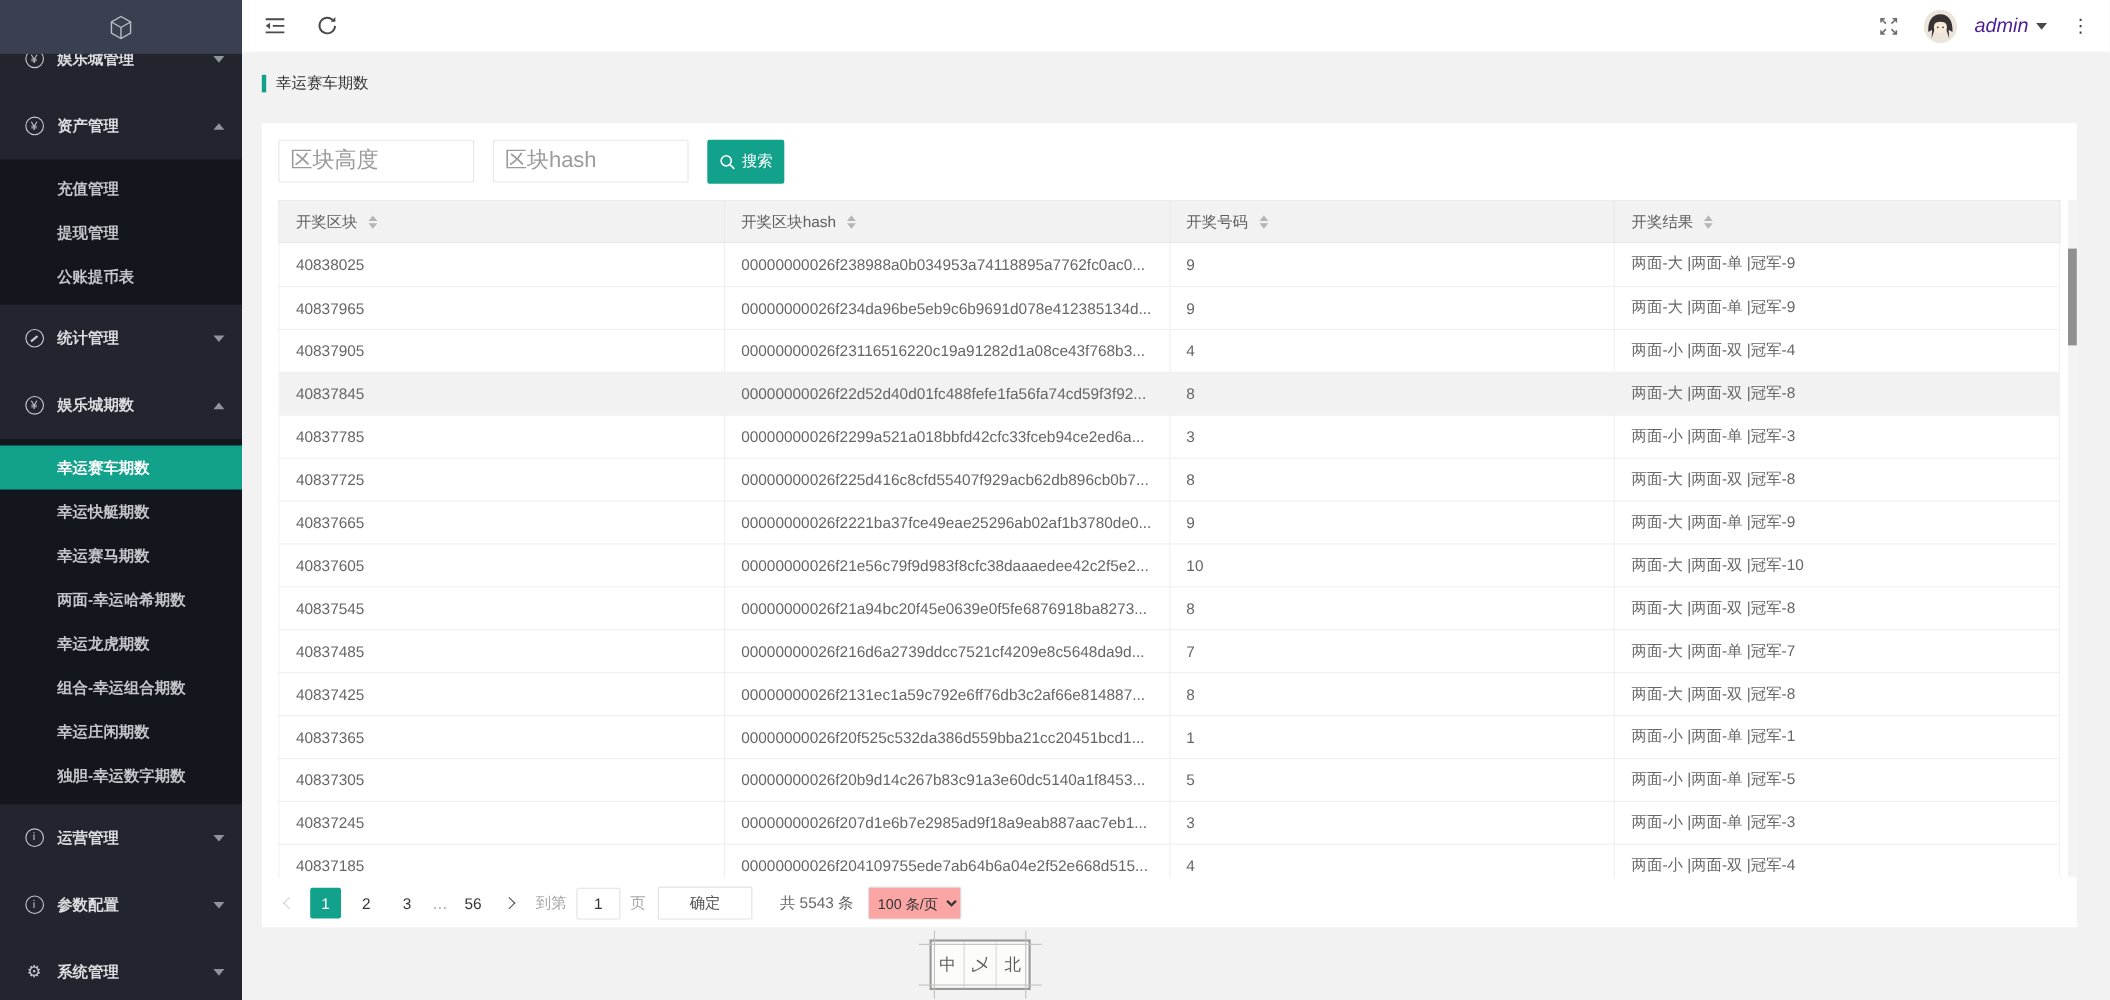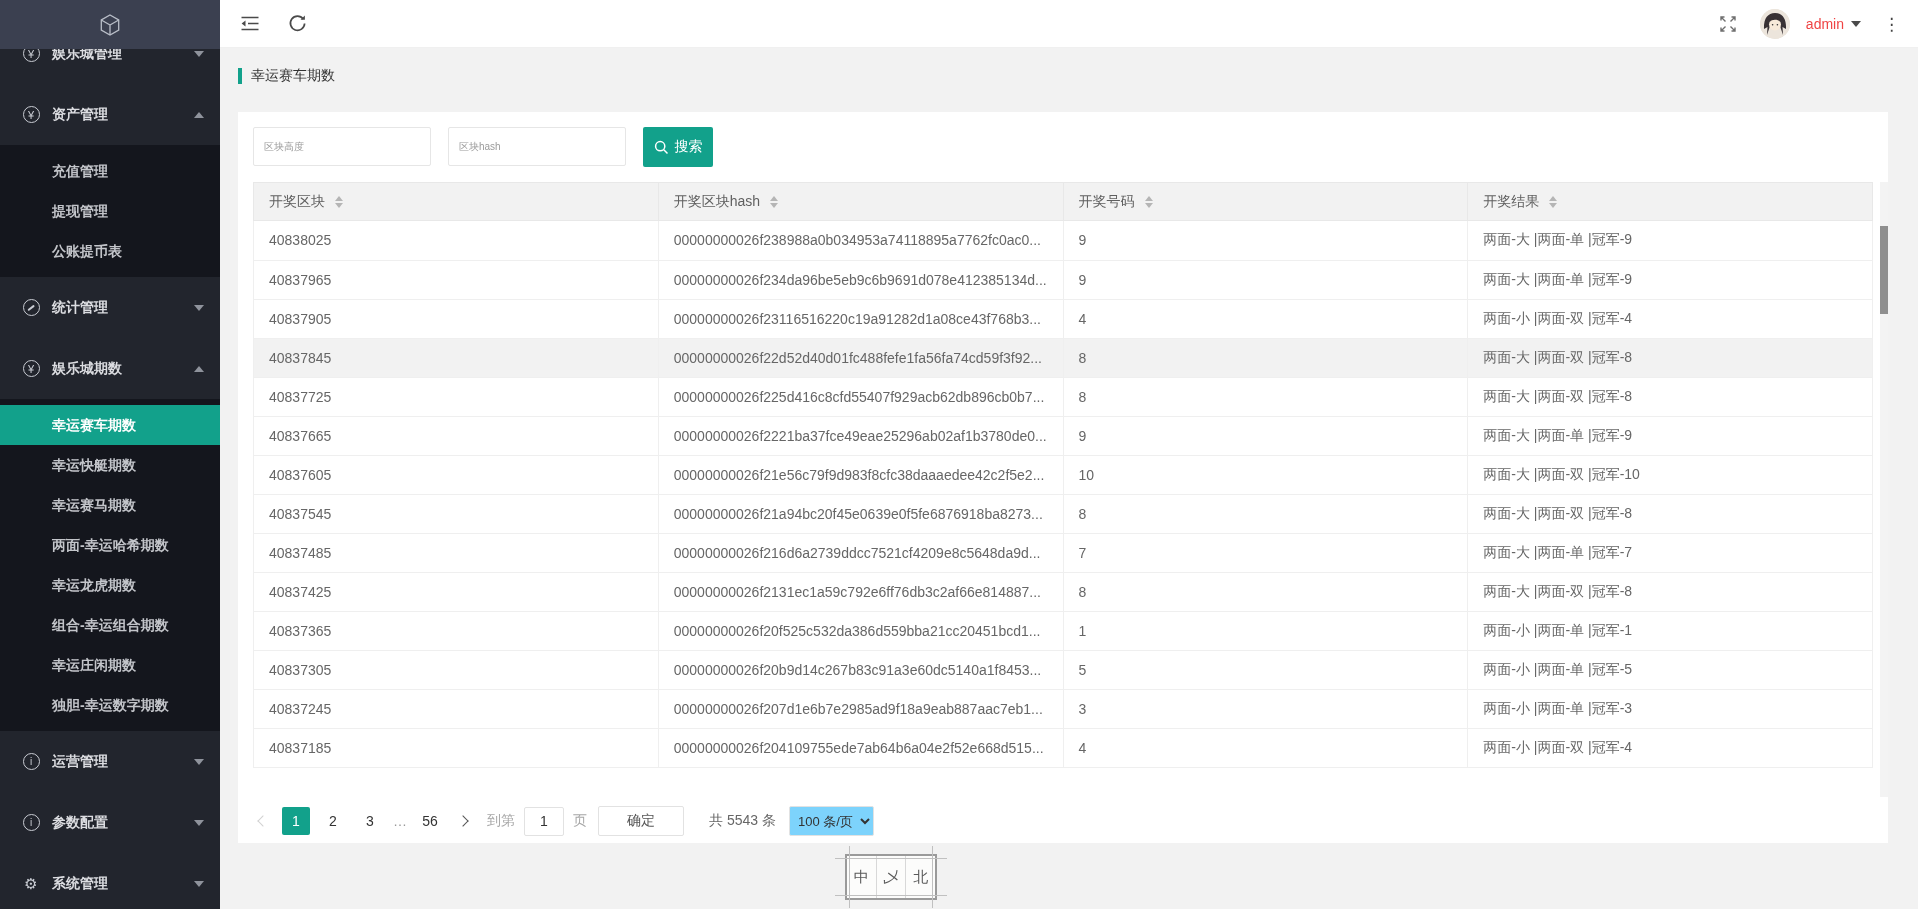--- a/index.html
+++ b/index.html
@@ -24,32 +24,32 @@
   .submenu-item { height:40px; line-height:40px; padding-left:52px; color:#c3c5ca; font-size:14px; cursor:pointer; white-space:nowrap;font-weight:bold; }
   .submenu-item.active { background:#12a18b; color:#fff; }
 
   
   .main { margin-left:220px; height:909px; position:relative; }
   .topbar { height:48px; background:#fff; display:flex; align-items:center; padding:0 18px 0 20px; border-bottom:1px solid #f0f0f0; }
   .tb-icon { margin-right:28px; cursor:pointer; display:flex; align-items:center; }
   .tb-right { margin-left:auto; display:flex; align-items:center; gap:16px; }
   .avatar { width:30px; height:30px; border-radius:50%; overflow:hidden; background:#e9e3da; }
   .admin-wrap { display:flex; align-items:center; gap:7px; cursor:pointer; }
-  .admin-name { font-size:14px; color:#ef4444; }
+  .admin-name { font-size:18px; color:#4c1d95;font-style:italic; }
   .admin-caret { width:0; height:0; border-left:5px solid transparent; border-right:5px solid transparent; border-top:6px solid #4a4a4a; }
   .kebab { font-size:17px; color:#444; cursor:pointer; margin-left:6px; font-family:"DejaVu Sans",sans-serif; }
 
   .content { padding:18px 30px 0 18px; position:relative; height:861px; }
   .page-title { display:flex; align-items:center; height:20px; font-size:14px; color:#333; }
   .title-accent { width:4px; height:16px; background:#12a18b; margin-right:9px; }
 
   .card { margin-top:26px; background:#fff; height:731px; position:relative; padding:15px 15px 0; }
 
   .search-row { display:flex; gap:17px; }
-  .search-input { width:178px; height:39px; border:1px solid #e6e6e6; border-radius:2px; padding:0 10px; font-size:10px; color:#666; outline:none; background:#fff; }
+  .search-input { width:178px; height:39px; border:1px solid #e6e6e6; border-radius:2px; padding:0 10px; font-size:20px; color:#666; outline:none; background:#fff; }
   .search-input::placeholder { color:#9b9b9b; }
   .search-btn { width:70px; height:40px; background:#12a18b; color:#fff; border:none; border-radius:2px; font-size:14px; display:flex; align-items:center; justify-content:center; gap:6px; cursor:pointer; }
 
   .table-wrap { margin-top:15px; }
   table { width:100%; border-collapse:collapse; table-layout:fixed; }
   th { background:#f2f2f2; height:38px; font-weight:normal; font-size:14px; color:#5f5f5f; text-align:left; padding-left:15px; border:1px solid #e8e8e8; }
   .th-inner { display:flex; align-items:center; gap:10px; }
   .sort { display:inline-flex; flex-direction:column; gap:2px; cursor:pointer; }
   .s-up { width:0; height:0; border-left:4px solid transparent; border-right:4px solid transparent; border-bottom:5px solid #b5b5b5; }
   .s-down { width:0; height:0; border-left:4px solid transparent; border-right:4px solid transparent; border-top:5px solid #b5b5b5; }
@@ -64,21 +64,21 @@
   .page-ellipsis { color:#999; }
   .pg-prev,.pg-next { width:20px; height:28px; display:inline-flex; align-items:center; justify-content:center; cursor:pointer; }
   .chev { width:8px; height:8px; border-left:1.6px solid #d2d2d2; border-bottom:1.6px solid #d2d2d2; }
   .chev-left { transform:rotate(45deg); }
   .chev-right { transform:rotate(225deg); border-color:#555; }
   .goto-label { color:#a7a7a7; margin-left:5px; }
   .page-unit { color:#a7a7a7; }
   .goto-input { width:40px; height:29px; border:1px solid #e2e2e2; border-radius:2px; text-align:center; font-size:14px; color:#333; outline:none; }
   .confirm-btn { height:30px; padding:0 28px; background:#fff; border:1px solid #e2e2e2; border-radius:2px; font-size:14px; color:#555; cursor:pointer; margin-left:2px; }
   .total { color:#666; margin-left:16px; }
-  .page-size { height:30px; border:1px solid #e2e2e2; border-radius:2px; font-size:13px; color:#333; background:#7dd3fc; padding:0 4px; margin-left:4px; }
+  .page-size { height:30px; border:1px solid #e2e2e2; border-radius:2px; font-size:13px; color:#333; background:#fca5a5; padding:0 4px; margin-left:4px; }
 
   .scroll-track { position:absolute; top:70px; right:0; width:8px; height:615px; background:#f3f3f3; }
   .scroll-thumb { position:absolute; top:44px; left:0; width:8px; height:88px; background:#8f8f8f; cursor:pointer; }
 
   
   .stamp { position:fixed; left:845px; top:854px; width:92px; height:46px; border:2px solid #9a9a9a; background:#fcfcfb; display:flex; align-items:stretch; z-index:10; }
   .stamp::before { content:''; position:absolute; left:-12px; right:-12px; top:2px; bottom:2px; border-top:1px solid #c0c0c0; border-bottom:1px solid #c0c0c0; pointer-events:none; }
   .stamp::after { content:''; position:absolute; top:-10px; bottom:-10px; left:2px; right:2px; border-left:1px solid #c0c0c0; border-right:1px solid #c0c0c0; pointer-events:none; }
   .stamp span { flex:1; display:flex; align-items:center; justify-content:center; font-size:15px; color:#5a5a5a; }
   .stamp span + span { border-left:1px solid #d8d8d8; }
@@ -297,20 +297,26 @@
                   <td>4</td>
                   <td>两面-小 |两面-双 |冠军-4</td>
                 </tr>
                 <tr class="hl">
                   <td>40837845</td>
                   <td>00000000026f22d52d40d01fc488fefe1fa56fa74cd59f3f92...</td>
                   <td>8</td>
                   <td>两面-大 |两面-双 |冠军-8</td>
                 </tr>
                 <tr>
+                  <td>40837785</td>
+                  <td>00000000026f2299a521a018bbfd42cfc33fceb94ce2ed6a...</td>
+                  <td>3</td>
+                  <td>两面-小 |两面-单 |冠军-3</td>
+                </tr>
+                <tr>
                   <td>40837725</td>
                   <td>00000000026f225d416c8cfd55407f929acb62db896cb0b7...</td>
                   <td>8</td>
                   <td>两面-大 |两面-双 |冠军-8</td>
                 </tr>
                 <tr>
                   <td>40837665</td>
                   <td>00000000026f2221ba37fce49eae25296ab02af1b3780de0...</td>
                   <td>9</td>
                   <td>两面-大 |两面-单 |冠军-9</td>

